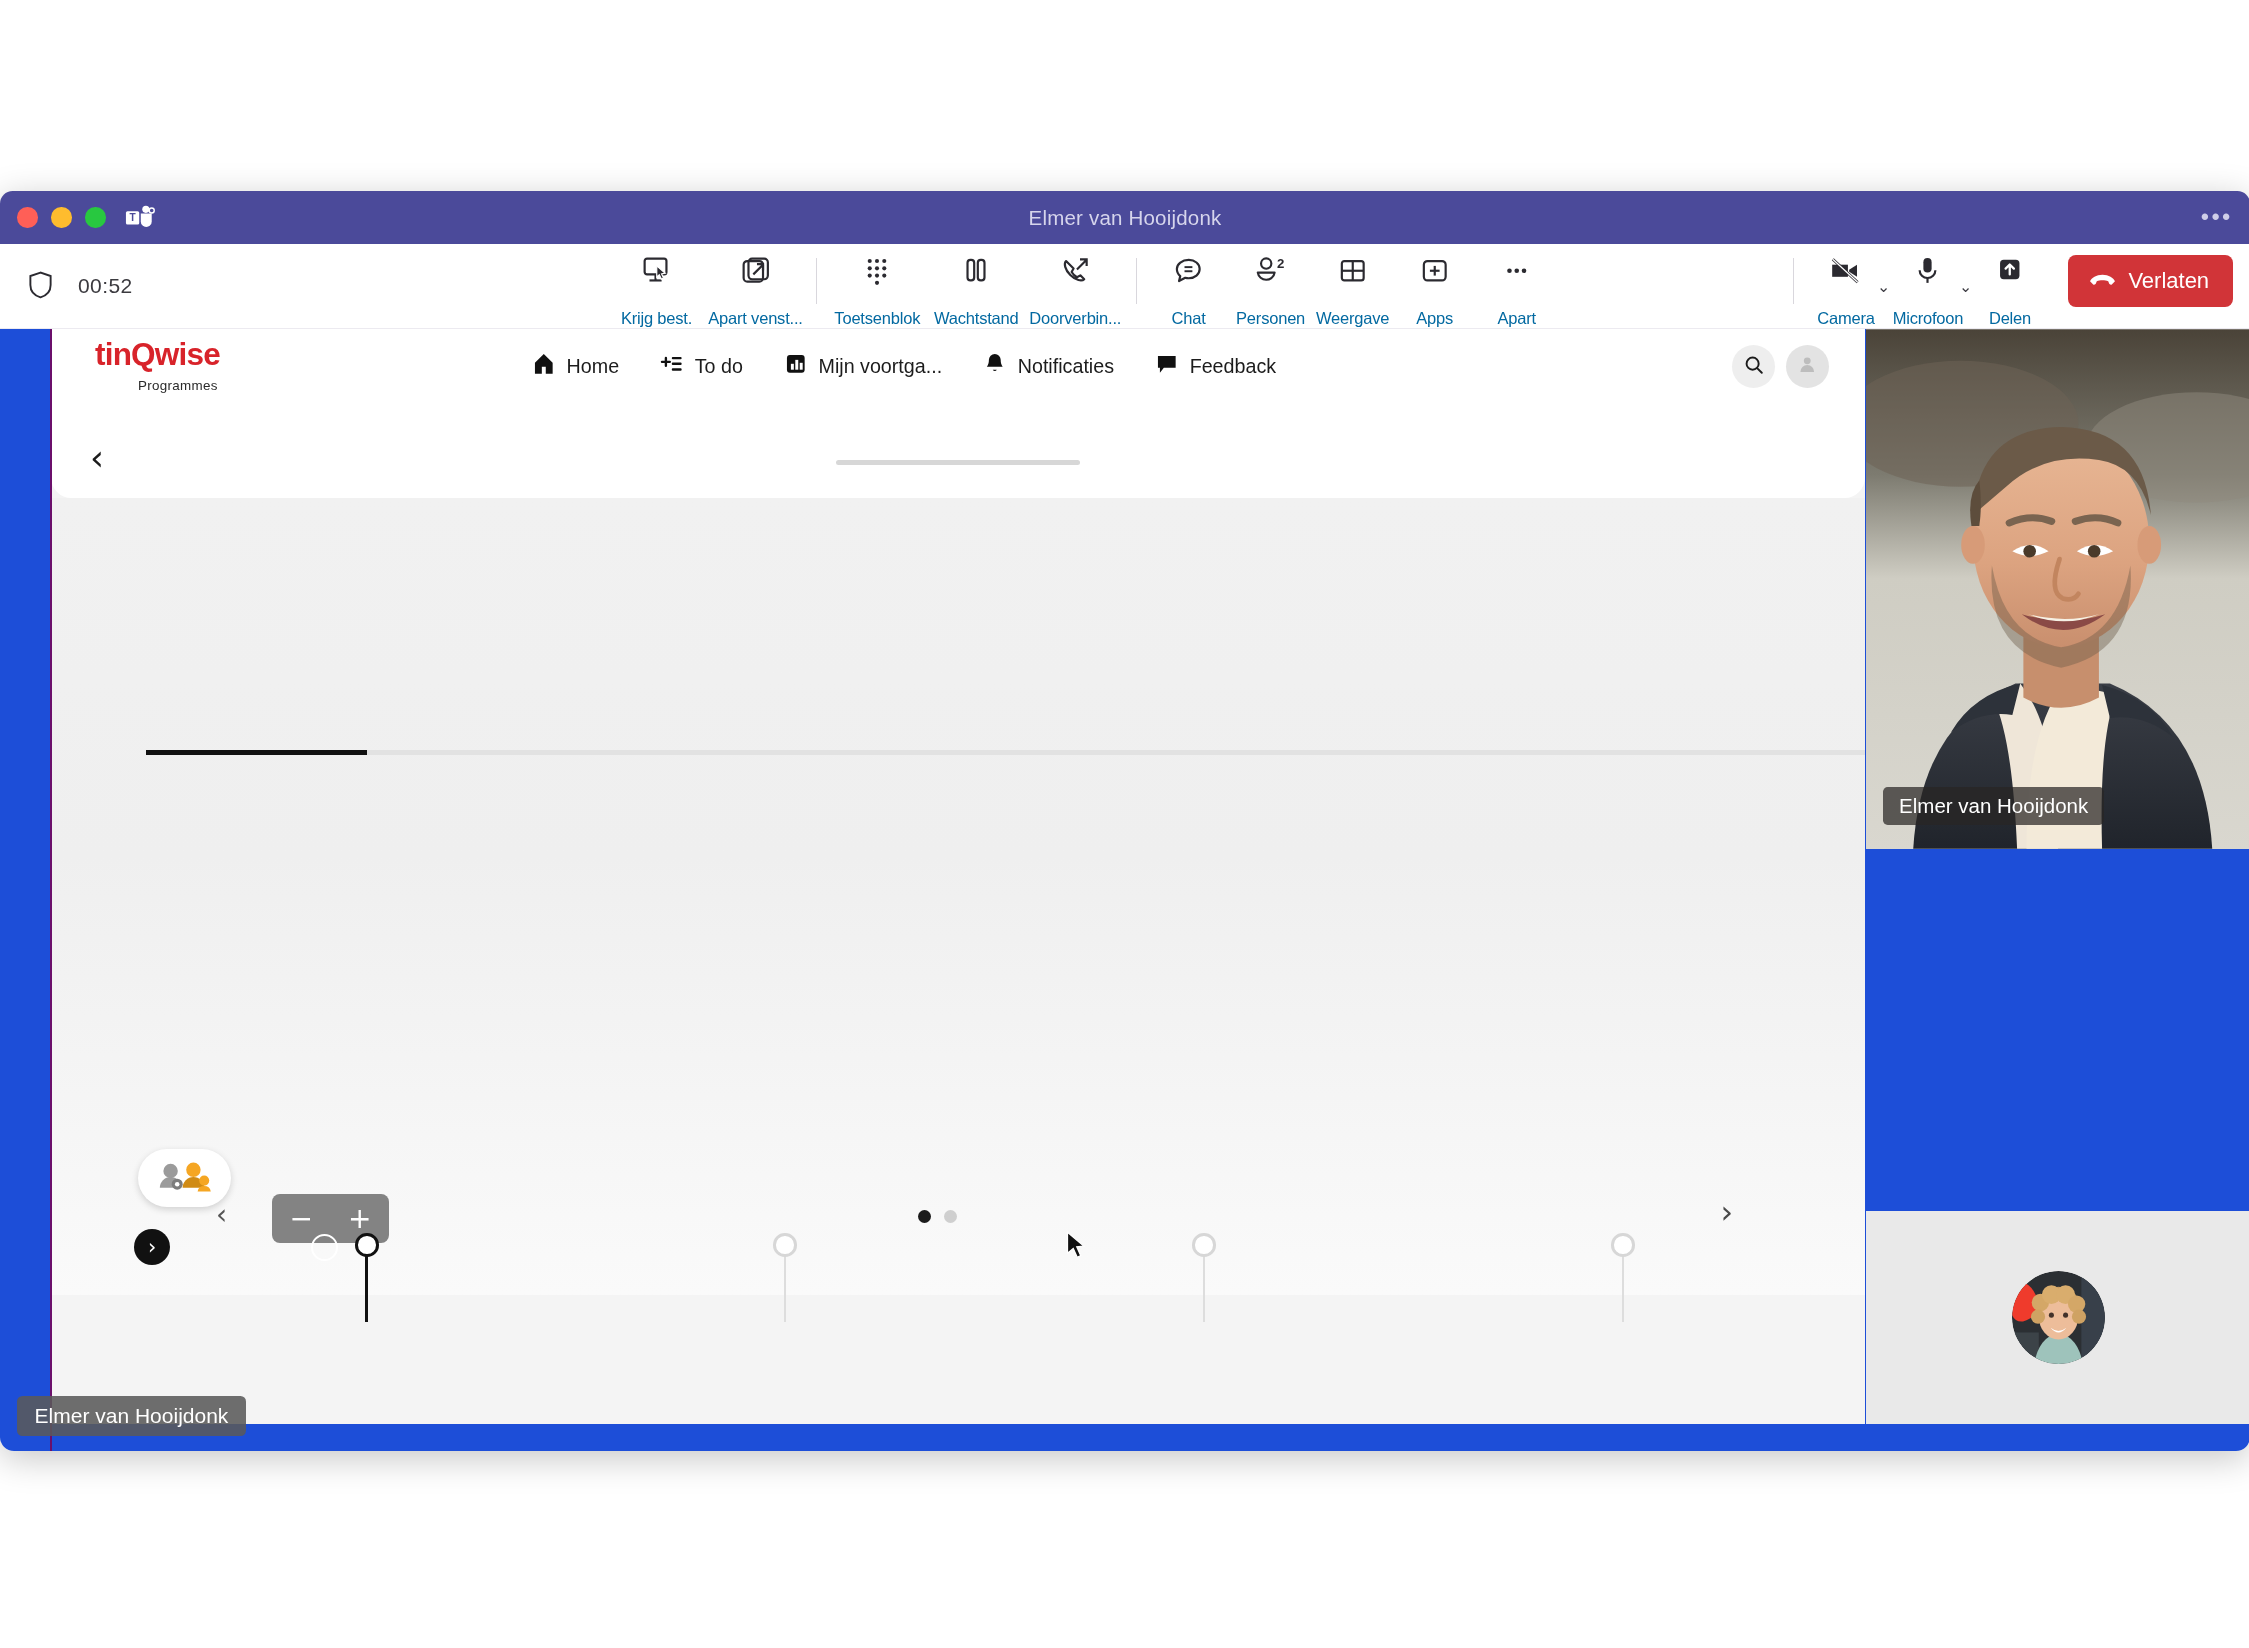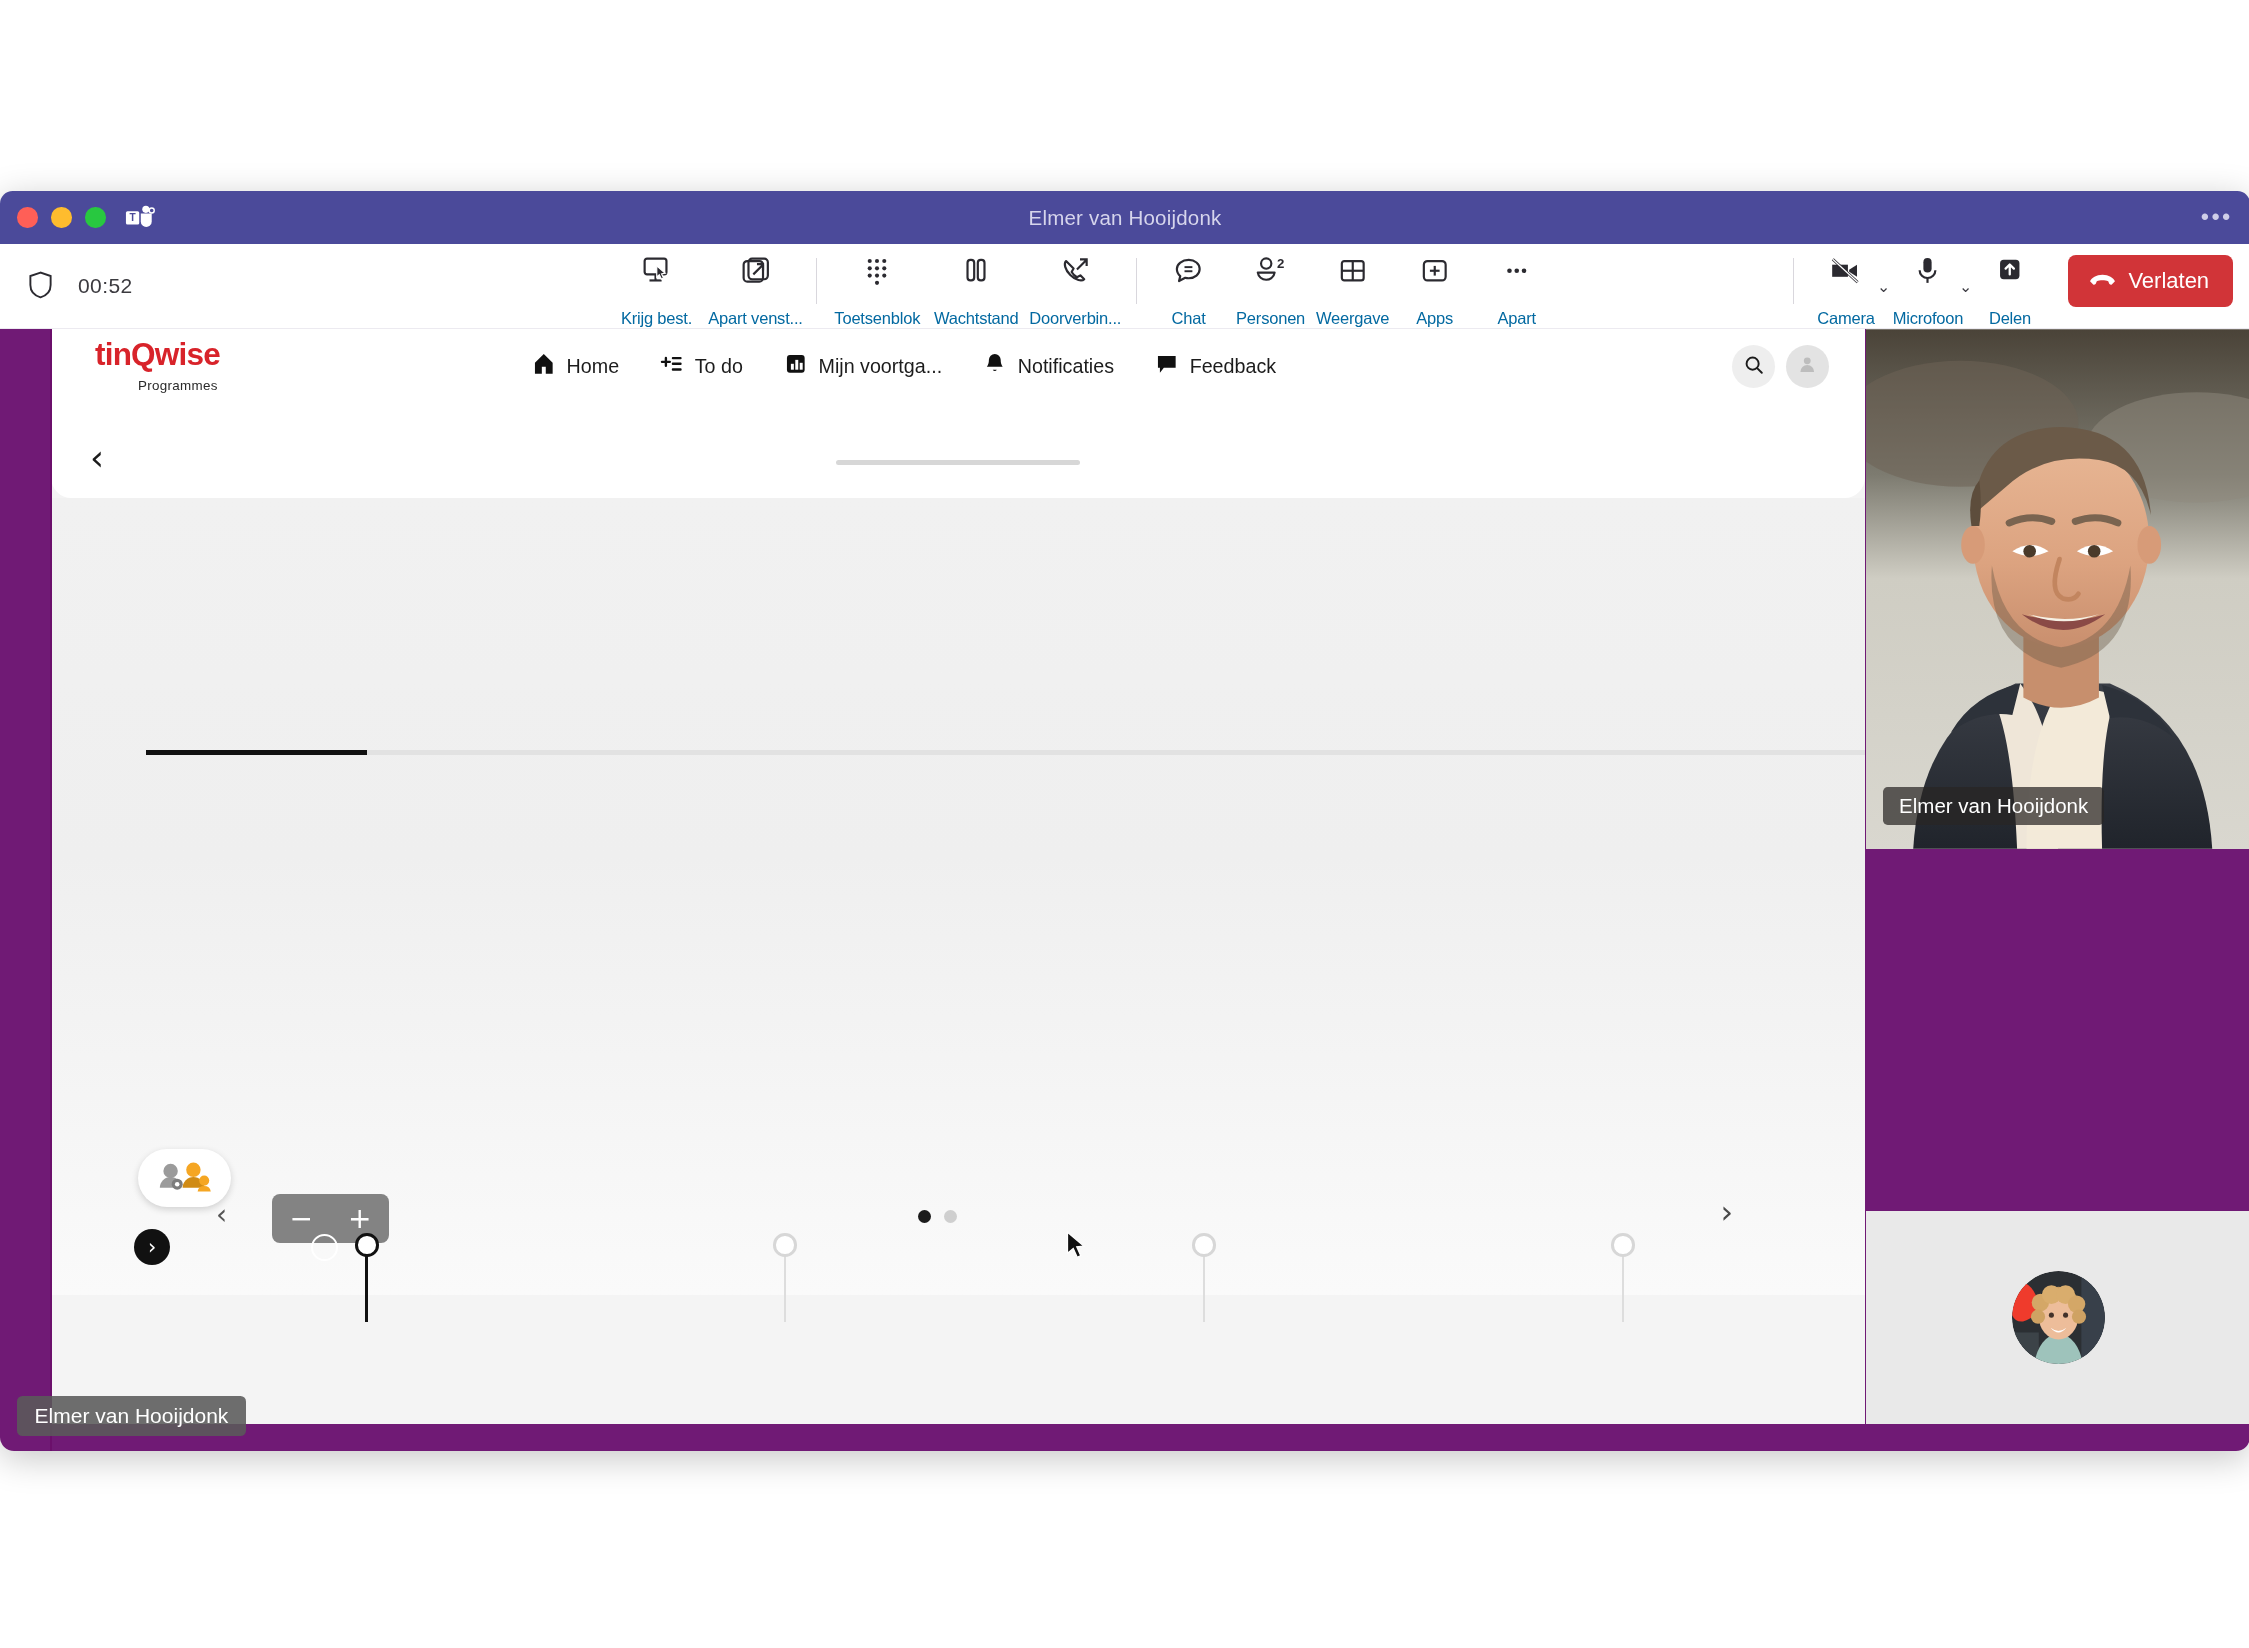--- a/index.html
+++ b/index.html
@@ -91,21 +91,21 @@
     height: 52px; padding: 0 23.6px 0 20.5px;
     background: #d13438; border: none; border-radius: 7.9px;
     color: #fff; font-size: 22px; font-family: "Liberation Sans", sans-serif;
     display: flex; align-items: center; gap: 12.6px; cursor: pointer;
   }
 
   
   #stage {
     position: relative;
     height: 1123px;
-    background: #701a75;
+    background: #1d4ed8;
     overflow: hidden;
   }
   #share-border {
     position: absolute; left: 50px; top: 0; bottom: 0;
     width: 1.6px; background: #6b0f6b; z-index: 40;
   }
 
   #shared-app {
     position: absolute; left: 51px; top: 0;
     width: 1814px; height: 1095px;

